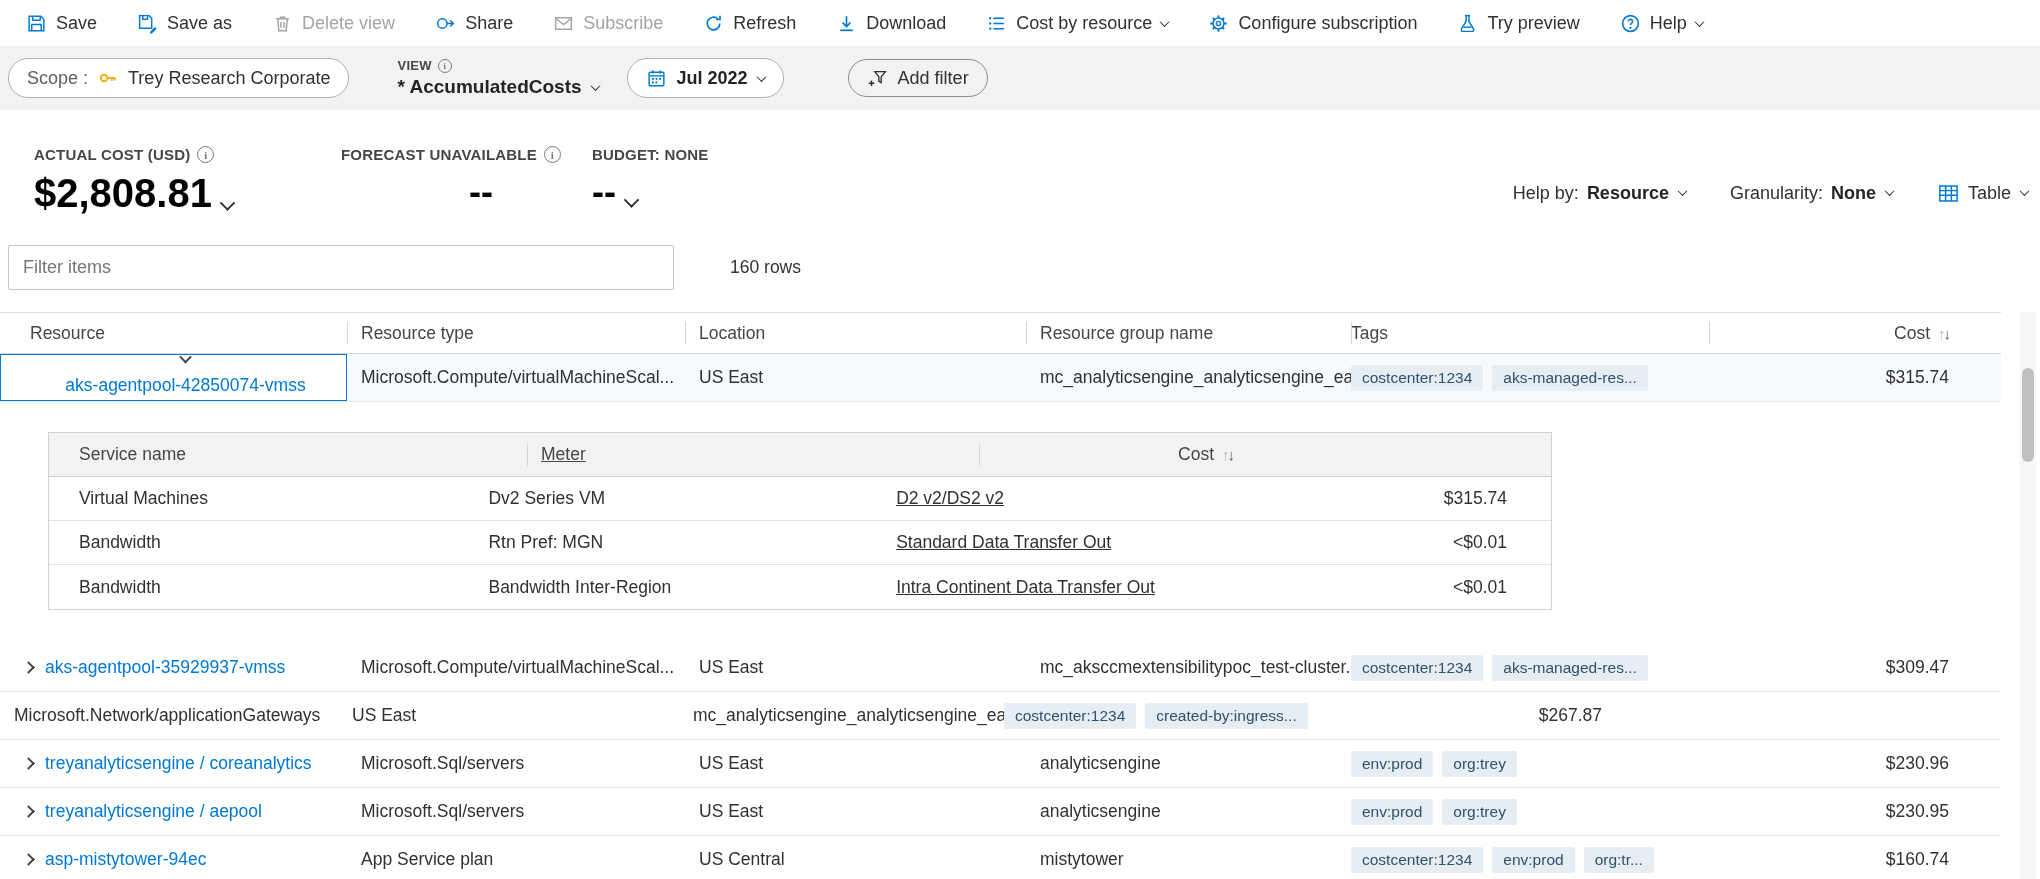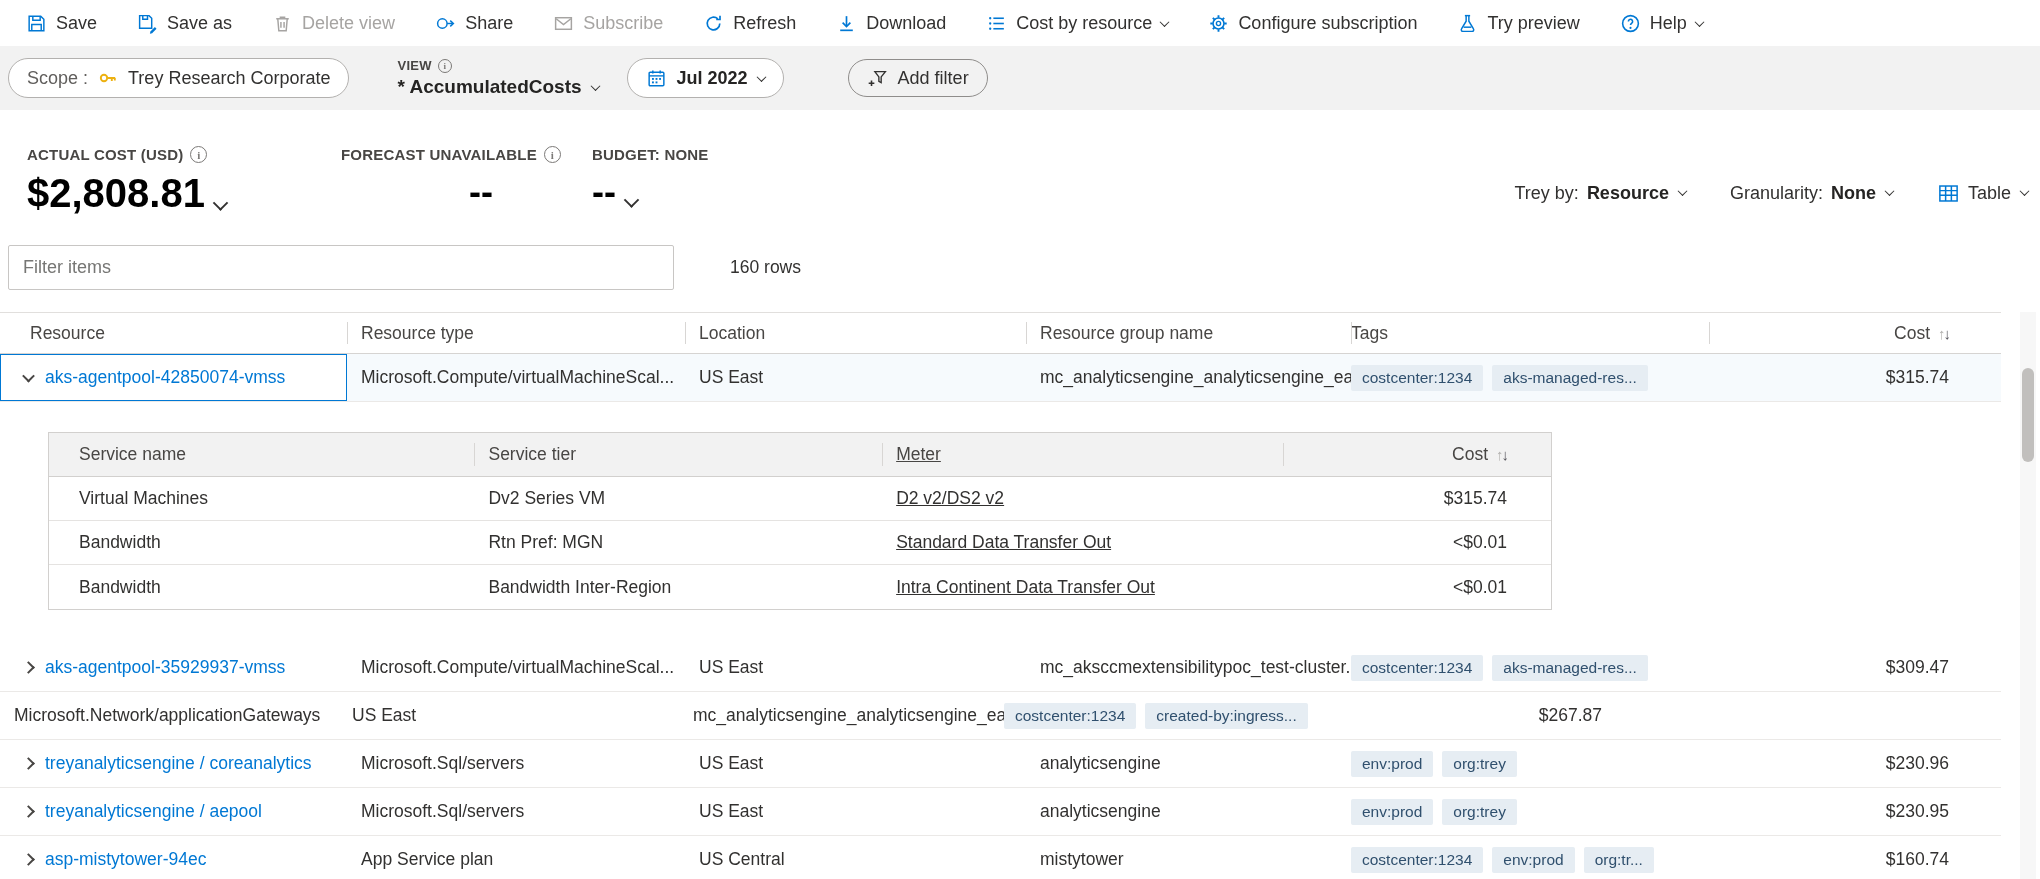--- a/index.html
+++ b/index.html
@@ -36,21 +36,21 @@
   .view-block { margin-left:48px; display:flex; flex-direction:column; gap:3px; cursor:pointer; }
   .view-caption { display:flex; align-items:center; gap:6px; font-size:13px; color:#484644; font-weight:bold; letter-spacing:.3px; }
   .view-caption .info { width:14px; height:14px; font-size:9px; }
   .view-value { display:flex; align-items:center; gap:10px; font-size:19px; font-weight:bold; color:#252423; }
   .datepill { margin-left:28px; font-weight:bold; color:#252423; }
   .addfilter { margin-left:64px; background:transparent; border-color:#8f8d8b; height:38px; }
 
   
   .summary { position:relative; height:128px; background:#fff; }
   .sum-item { position:absolute; top:36px; }
-  .sum-item.actual { left:27px; }
+  .sum-item.actual { left:34px; }
   .sum-item.forecast { left:341px; }
   .sum-item.budget { left:592px; }
   .sum-label { display:flex; align-items:center; gap:7px; font-size:15px; font-weight:bold; color:#484644; letter-spacing:.2px; }
   .sum-value { display:flex; align-items:flex-end; margin-top:8px; font-size:40px; font-weight:bold; color:#000; cursor:pointer; }
   .sum-value.dashes { font-size:36px; }
   .forecast .sum-value { margin-left:128px; }
   .sum-controls { position:absolute; right:12px; top:72px; display:flex; align-items:center; gap:44px; font-size:18px; }
   .ctrl { display:flex; align-items:center; gap:8px; cursor:pointer; white-space:nowrap; }
   .ctrl .val { font-weight:bold; color:#252423; }
   .ctrl .chev { margin-left:2px; margin-top:-3px; }
@@ -77,21 +77,21 @@
   .thead .c-res { padding-left:30px; }
 
   .sort { display:inline-flex; margin-left:8px; font-size:15px; letter-spacing:-2px; }
   .sort .up { color:#b3b1af; } .sort .dn { color:#57555c; }
 
   .trow { display:flex; align-items:center; height:48px; border-bottom:1px solid #ebe9e7; }
   .trow .c-res { display:flex; gap:12px; padding-left:24px; }
   .expand-chev { border-color:#484644; cursor:pointer; flex:none; }
   .reslink { color:#0078d4; text-decoration:none; cursor:pointer; overflow:hidden; white-space:nowrap; }
   .trow.expanded { background:#f6fafd; }
-  .trow.expanded .c-res { background:#fff; outline:1px solid #0078d4; outline-offset:-1px; }
+  .trow.expanded .c-res { background:#fff; outline:1px solid #0078d4; outline-offset:-1px;flex-direction:column; }
   .chip { background:#e6edf3; color:#30506e; font-size:15.5px; padding:4px 11px; border-radius:2px; white-space:nowrap; flex:none; }
 
   
   .subtable { margin:30px 0 34px 48px; width:1504px; border:1px solid #d2d0ce; background:#fff; }
   .sub-head { display:flex; align-items:center; height:44px; background:#f2f2f2; border-bottom:1px solid #d2d0ce; color:#484644; }
   .sub-row  { display:flex; align-items:center; height:44px; border-bottom:1px solid #e5e3e1; }
   .sub-row:last-child { border-bottom:none; }
   .s-name  { width:478px; padding-left:30px; }
   .s-tier  { width:460px; padding-left:14px; }
   .s-meter { width:452px; padding-left:14px;text-decoration:underline; }
@@ -300,21 +300,21 @@
       <div class="sum-label">
         <span>BUDGET: NONE</span>
       </div>
       <div class="sum-value dashes">
         <span>--</span>
         <span class="chev big down"></span>
       </div>
     </div>
     <div class="sum-controls">
       <div class="ctrl">
-        <span>Trey by:</span>
+        <span>Help by:</span>
         <span class="val">Resource</span>
         <span class="chev sm down"></span>
       </div>
       <div class="ctrl">
         <span>Granularity:</span>
         <span class="val">None</span>
         <span class="chev sm down"></span>
       </div>
       <div class="ctrl">
         <span class="icn">
@@ -373,23 +373,20 @@
         <span class="chip">costcenter:1234</span>
         <span class="chip">aks-managed-res...</span>
       </div>
       <div class="cell c-cost">$315.74</div>
     </div>
 
     <div class="subtable">
       <div class="sub-head">
         <div class="cell s-name">
             <span>Service name</span>
-          </div>
-        <div class="cell s-tier">
-            <span>Service tier</span>
           </div>
         <div class="cell s-meter">
             <span>Meter</span>
           </div>
         <div class="cell s-cost">
           <span>Cost</span>
           <span class="sort">
               <span class="up">↑</span>
               <span class="dn">↓</span>
             </span>

